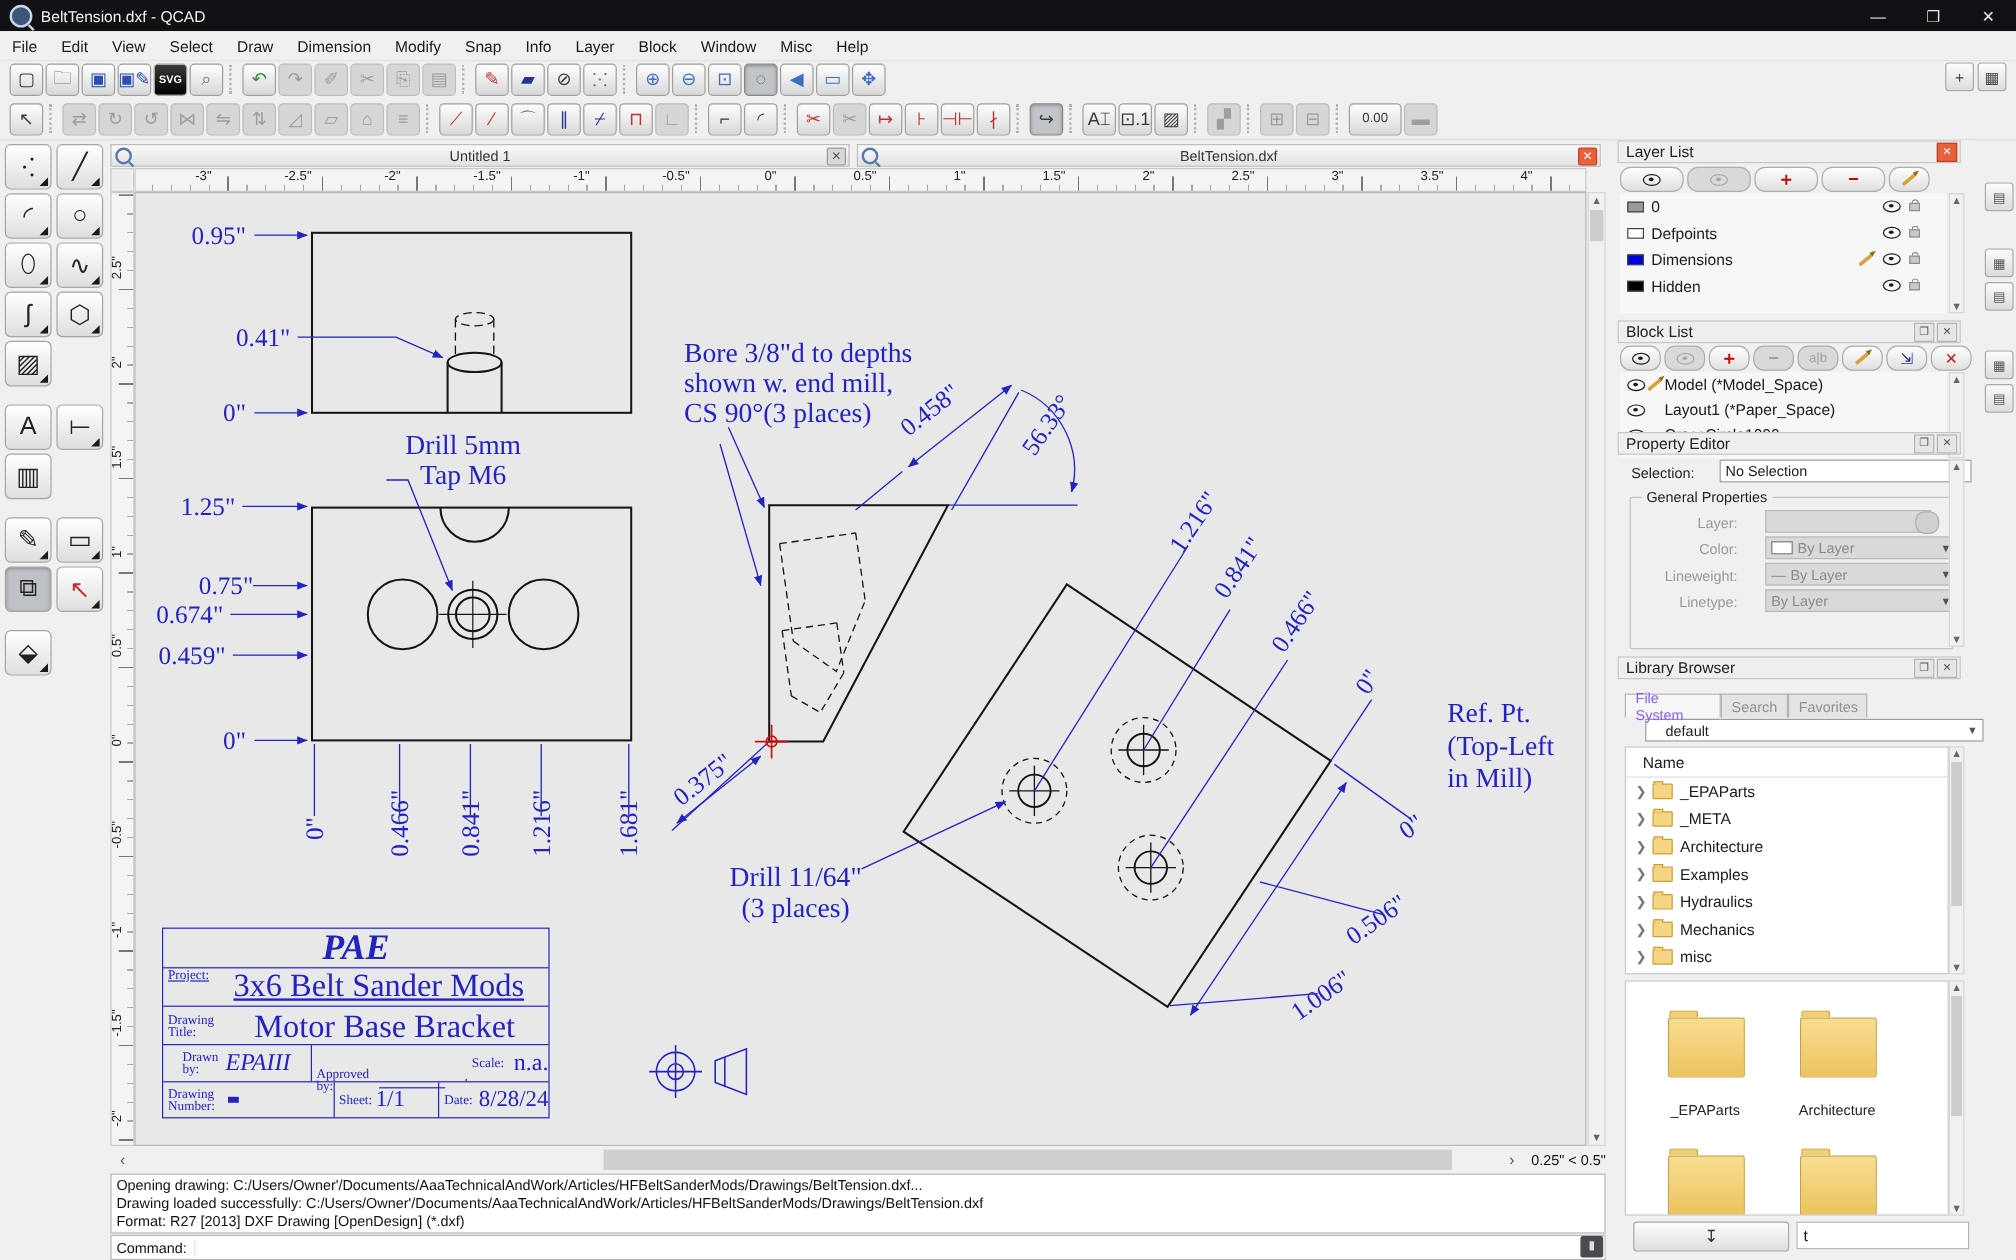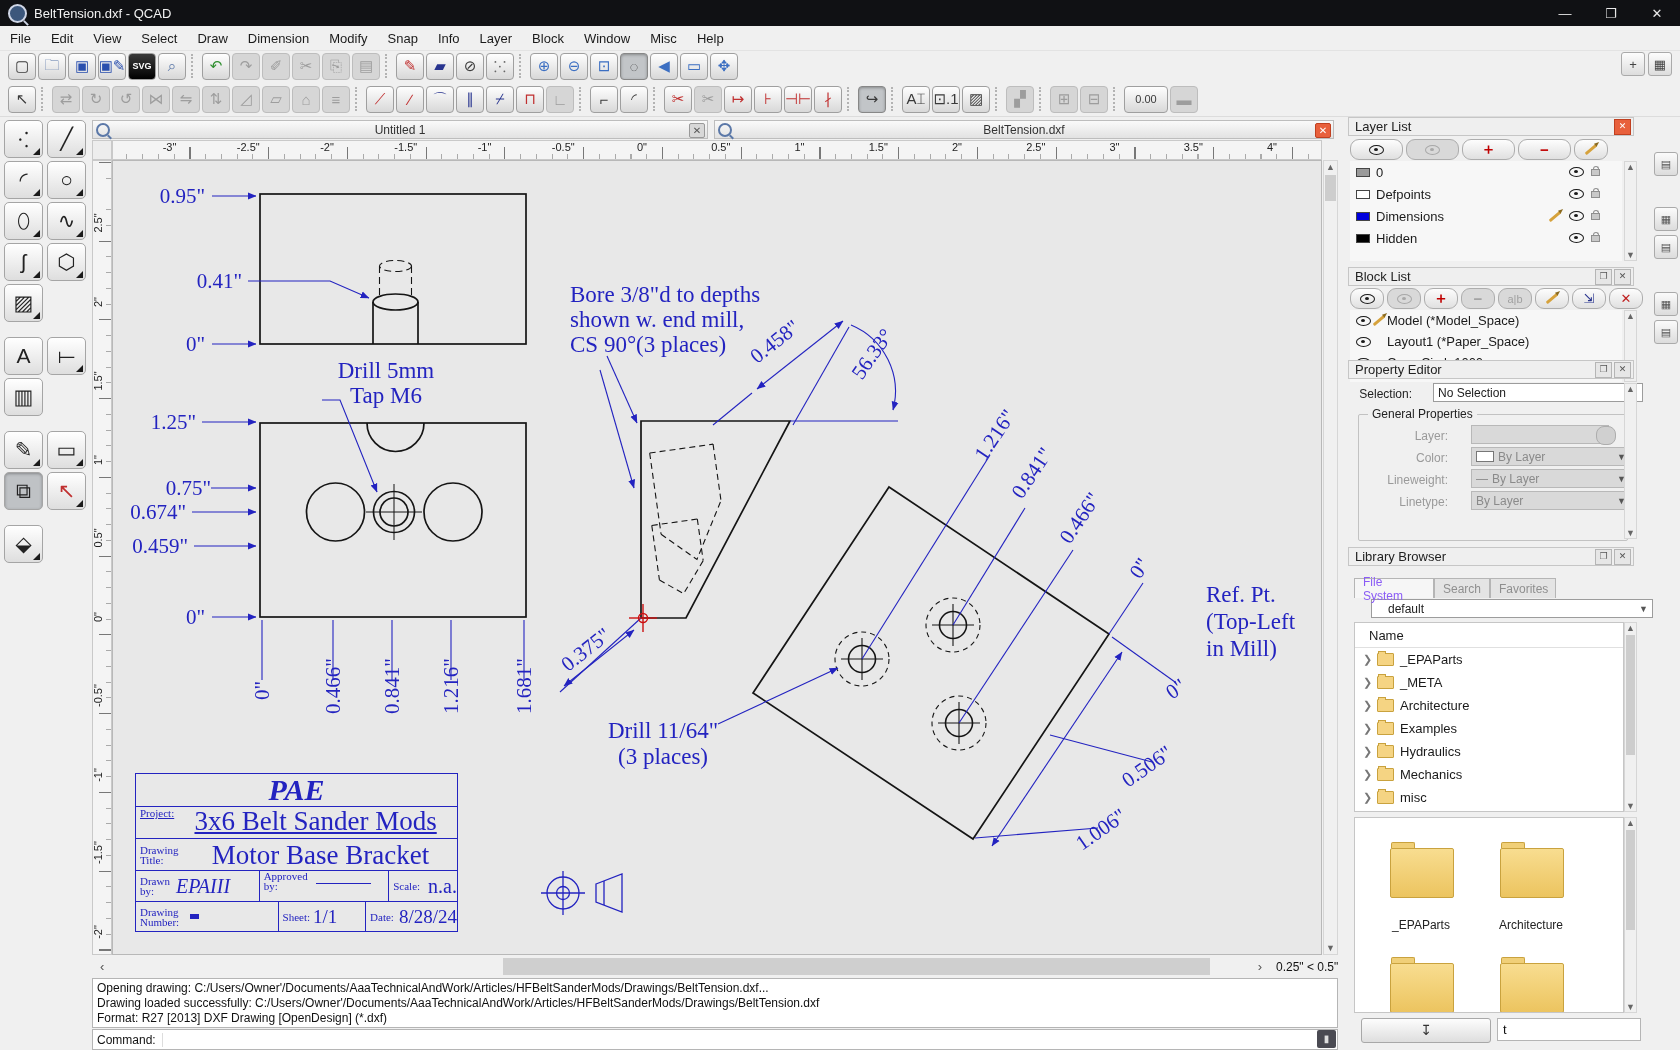--- a/index.html
+++ b/index.html
@@ -490,24 +490,24 @@
         <div style="height:32px;border-bottom:1.5px solid #2323c0;display:flex;align-items:flex-start;box-sizing:border-box;text-decoration:underline;">
           <span style="font-size:11px;padding-left:4px;">Project:</span>
           <span style="flex:1;text-align:center;font-size:27px;line-height:28px;">3x6 Belt Sander Mods</span>
         </div>
         <div style="height:32px;border-bottom:1.5px solid #2323c0;display:flex;align-items:center;box-sizing:border-box;">
           <span style="font-size:11px;padding-left:4px;width:44px;line-height:10px;">Drawing Title:</span>
           <span style="flex:1;text-align:center;font-size:27px;line-height:28px;">Motor Base Bracket</span>
         </div>
         <div style="height:31px;border-bottom:1.5px solid #2323c0;display:flex;box-sizing:border-box;">
           <div style="width:126px;border-right:1.5px solid #2323c0;display:flex;align-items:center;box-sizing:border-box;">
-            <span style="font-size:11px;padding-left:4px;width:36px;line-height:10px;">Drawn by:</span>
+            <span style="font-size:11px;padding-left:4px;width:36px;line-height:10px;margin-left:12px;">Drawn by:</span>
             <span style="font-size:20px;font-style:italic;">EPAIII</span>
           </div>
-          <div style="width:132px;border-right:1.5px solid #2323c0;display:flex;align-items:flex-start;box-sizing:border-box;">
+          <div style="width:132px;border-right:1.5px solid #2323c0;display:flex;align-items:center;box-sizing:border-box;margin-top:28px;">
             <span style="font-size:11px;padding-left:4px;width:52px;line-height:10px;">Approved by:</span>
             <span style="display:inline-block;width:55px;border-bottom:1.5px solid #2323c0;height:12px;"></span>
           </div>
           <div style="flex:1;display:flex;align-items:center;">
             <span style="font-size:11px;padding-left:4px;">Scale:</span>
             <span style="font-size:20px;padding-left:8px;">n.a.</span>
           </div>
         </div>
         <div style="height:29px;display:flex;box-sizing:border-box;">
           <div style="width:163px;border-right:1.5px solid #2323c0;display:flex;align-items:center;box-sizing:border-box;">

